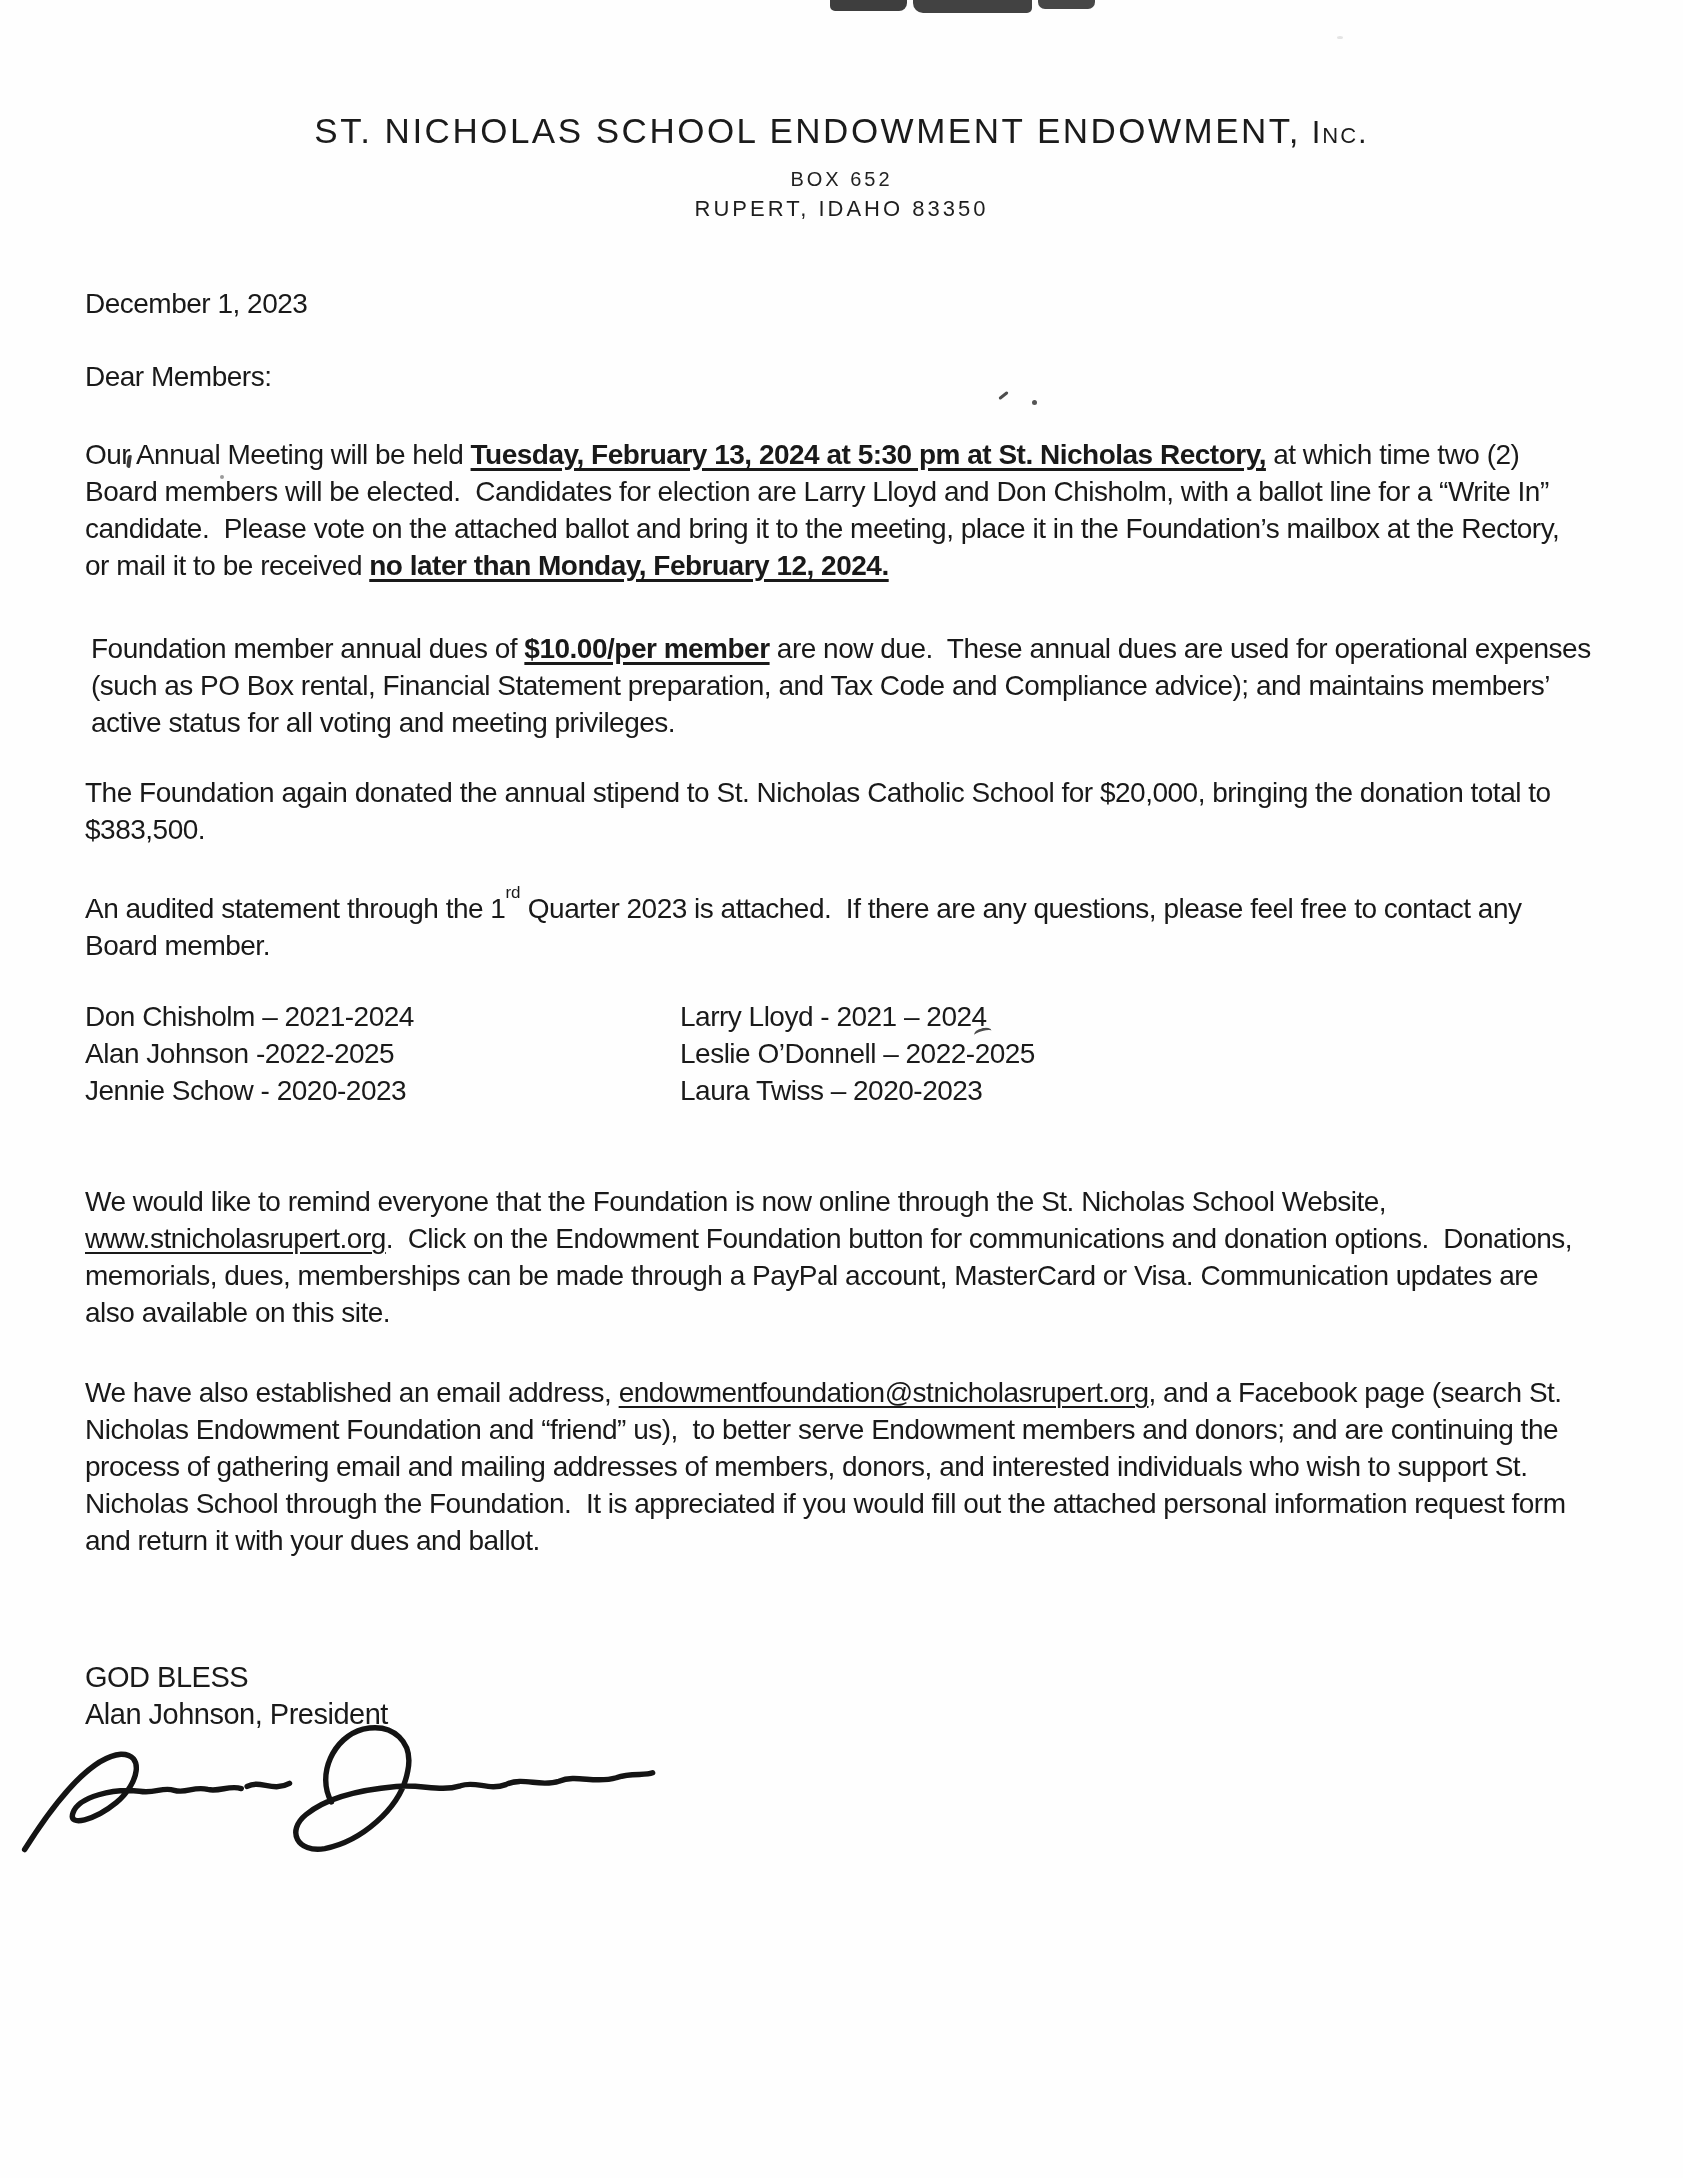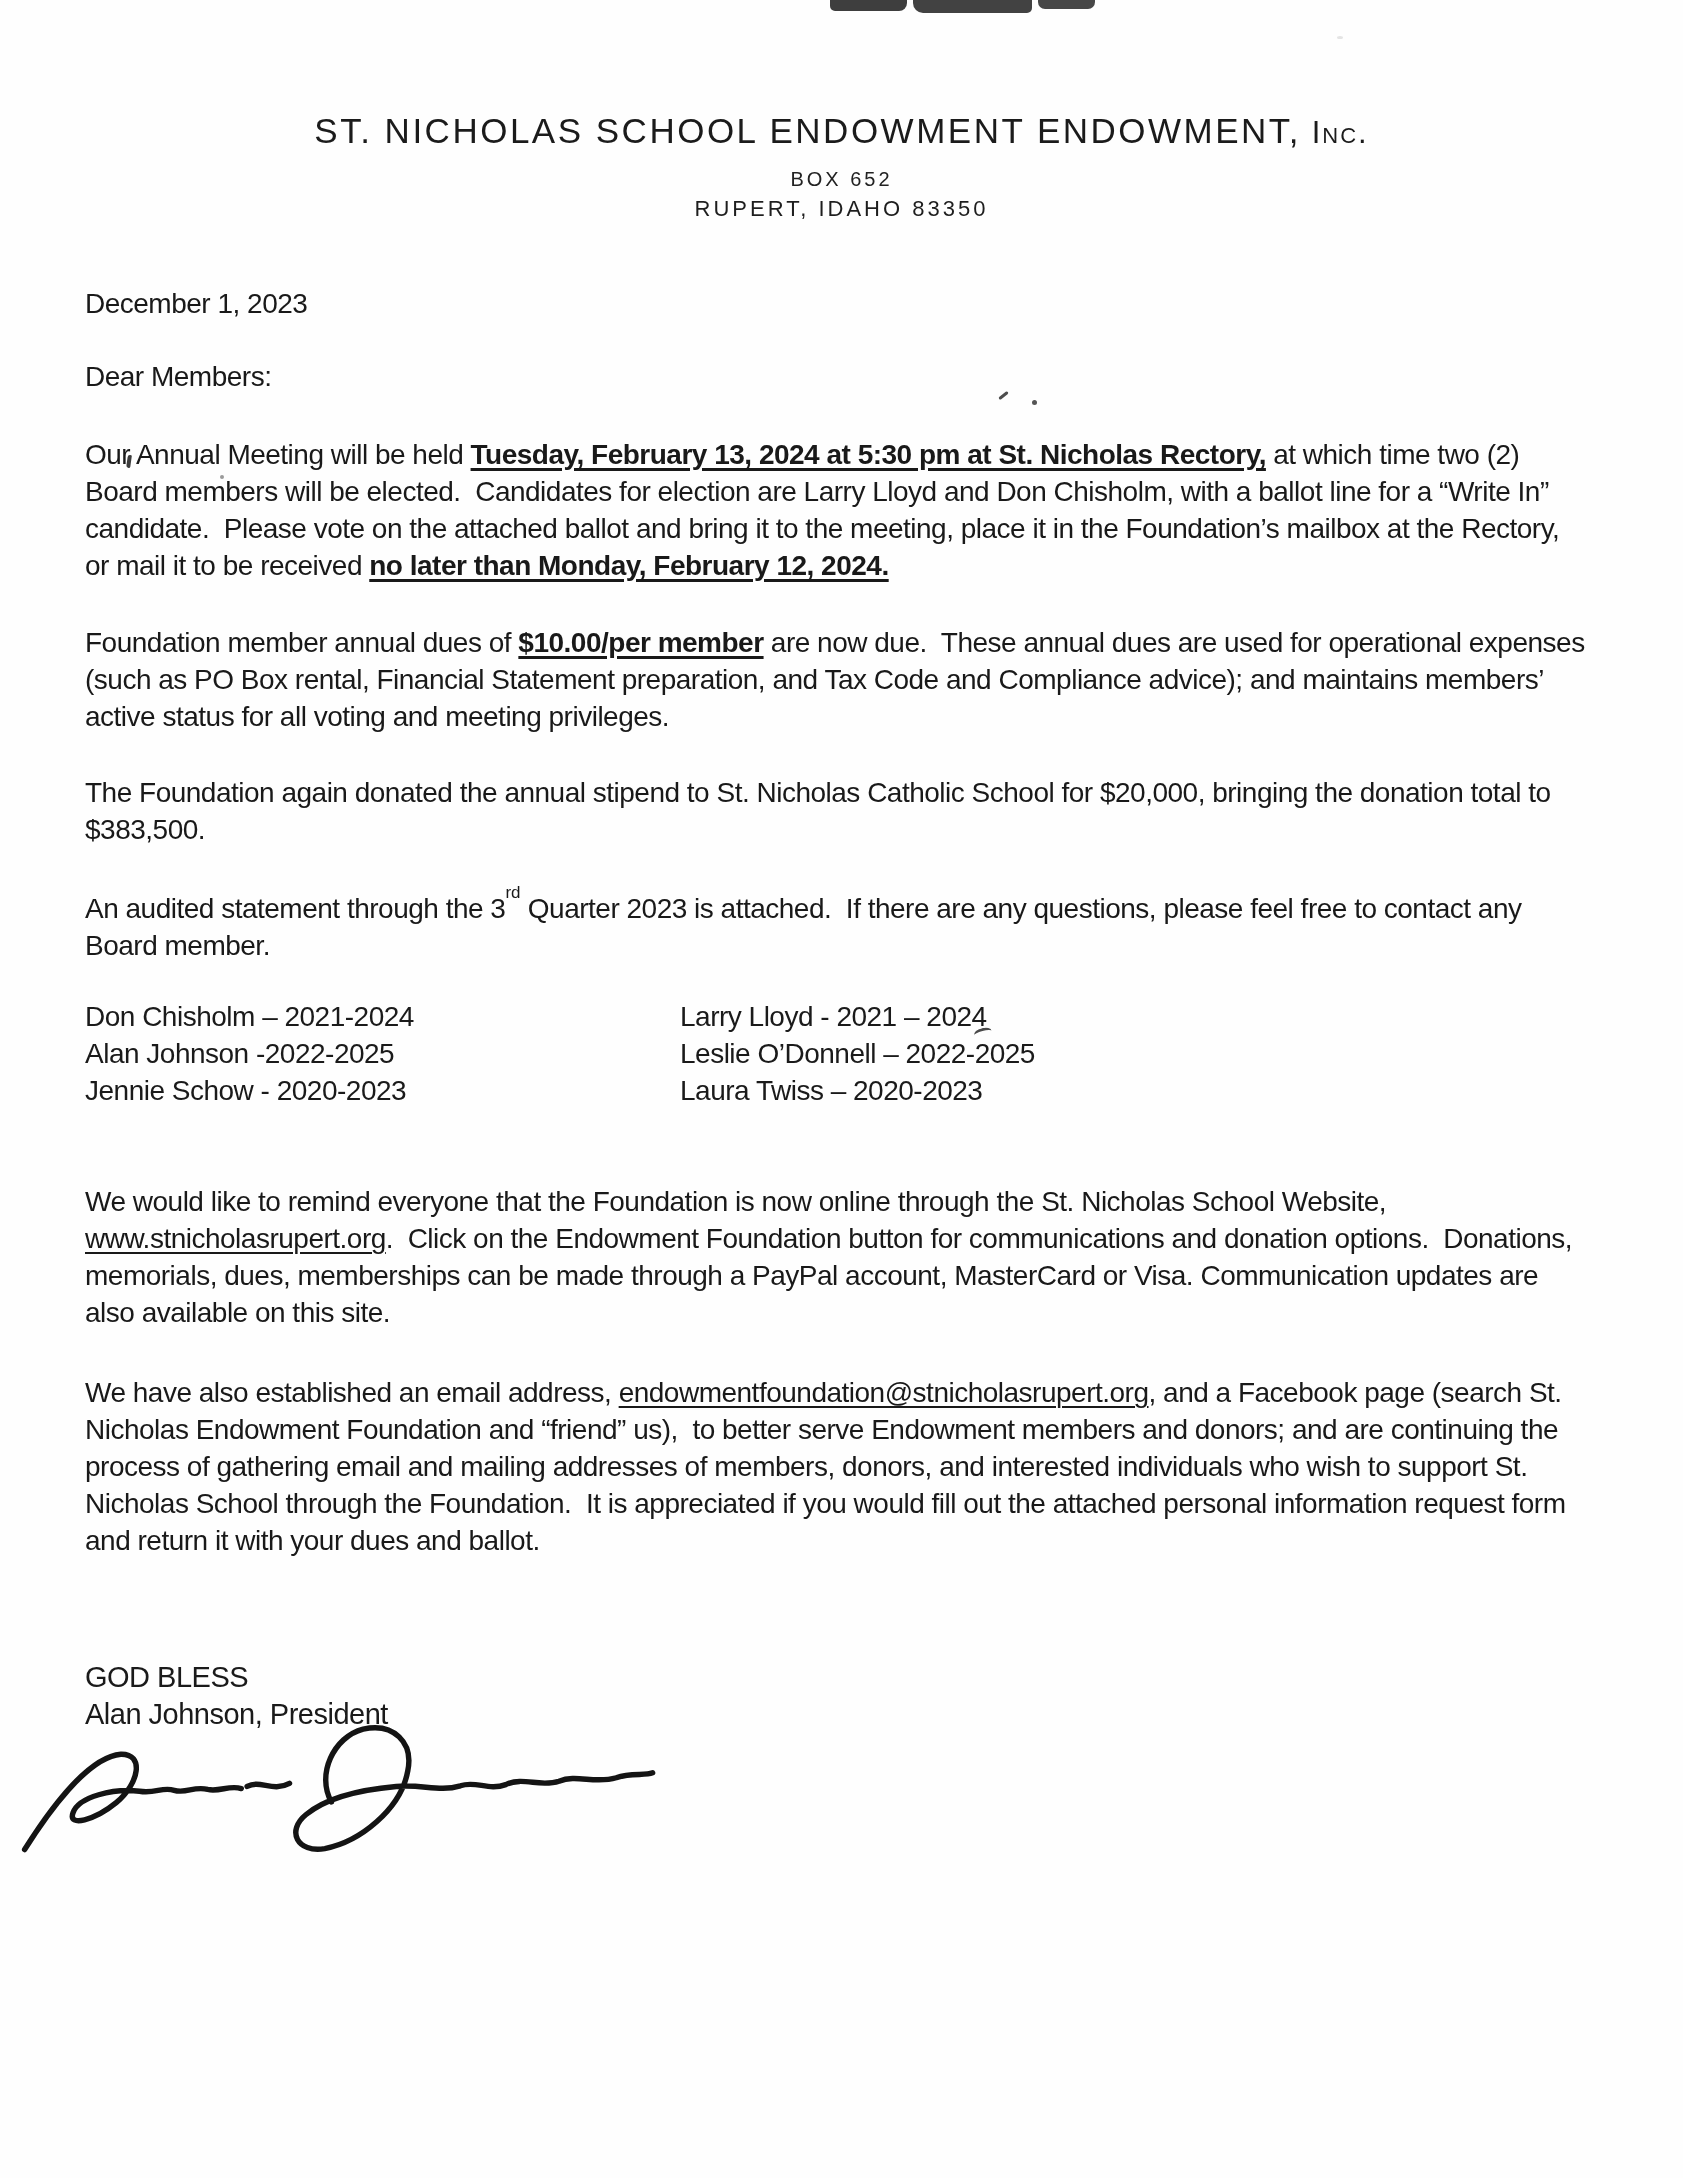--- a/index.html
+++ b/index.html
@@ -89,25 +89,25 @@
     <div class="org"><span>ST. NICHOLAS SCHOOL ENDOWMENT ENDOWMENT,</span><span class="inc"> Inc.</span></div>
     <div class="po-box">BOX 652</div>
     <div class="city">RUPERT, IDAHO 83350</div>
   </header>
 
   <div class="block" style="top:285px">December 1, 2023</div>
   <div class="block" style="top:358px">Dear Members:</div>
 
   <p class="block" style="top:436px;margin:0"><span>Our Annual Meeting will be held </span><span class="bu">Tuesday, February 13, 2024 at 5:30 pm at St. Nicholas Rectory,</span><span> at which time two (2) Board members will be elected.  Candidates for election are Larry Lloyd and Don Chisholm, with a ballot line for a “Write In” candidate.  Please vote on the attached ballot and bring it to the meeting, place it in the Foundation’s mailbox at the Rectory, or mail it to be received </span><span class="bu">no later than Monday, February 12, 2024.</span></p>
 
-  <p class="block" style="top:624px;margin:0"><span>Foundation member annual dues of </span><span class="bu">$10.00/per member</span><span> are now due.  These annual dues are used for operational expenses (such as PO Box rental, Financial Statement preparation, and Tax Code and Compliance advice); and maintains members’ active status for all voting and meeting privileges.</span></p>
+  <p class="block" style="top:624px;margin:6px"><span>Foundation member annual dues of </span><span class="bu">$10.00/per member</span><span> are now due.  These annual dues are used for operational expenses (such as PO Box rental, Financial Statement preparation, and Tax Code and Compliance advice); and maintains members’ active status for all voting and meeting privileges.</span></p>
 
   <p class="block" style="top:774px;margin:0">The Foundation again donated the annual stipend to St. Nicholas Catholic School for $20,000, bringing the donation total to $383,500.</p>
 
-  <p class="block" style="top:884px;margin:0"><span>An audited statement through the 3</span><sup class="ord">rd</sup><span> Quarter 2023 is attached.  If there are any questions, please feel free to contact any Board member.</span></p>
+  <p class="block" style="top:884px;margin:0"><span>An audited statement through the 1</span><sup class="ord">rd</sup><span> Quarter 2023 is attached.  If there are any questions, please feel free to contact any Board member.</span></p>
 
   <div class="board">
     <div class="bcol">
       <div class="bitem">Don Chisholm – 2021-2024</div>
       <div class="bitem">Alan Johnson -2022-2025</div>
       <div class="bitem">Jennie Schow - 2020-2023</div>
     </div>
     <div class="bcol right">
       <div class="bitem">Larry Lloyd - 2021 – 2024</div>
       <div class="bitem">Leslie O’Donnell – 2022-2025</div>

